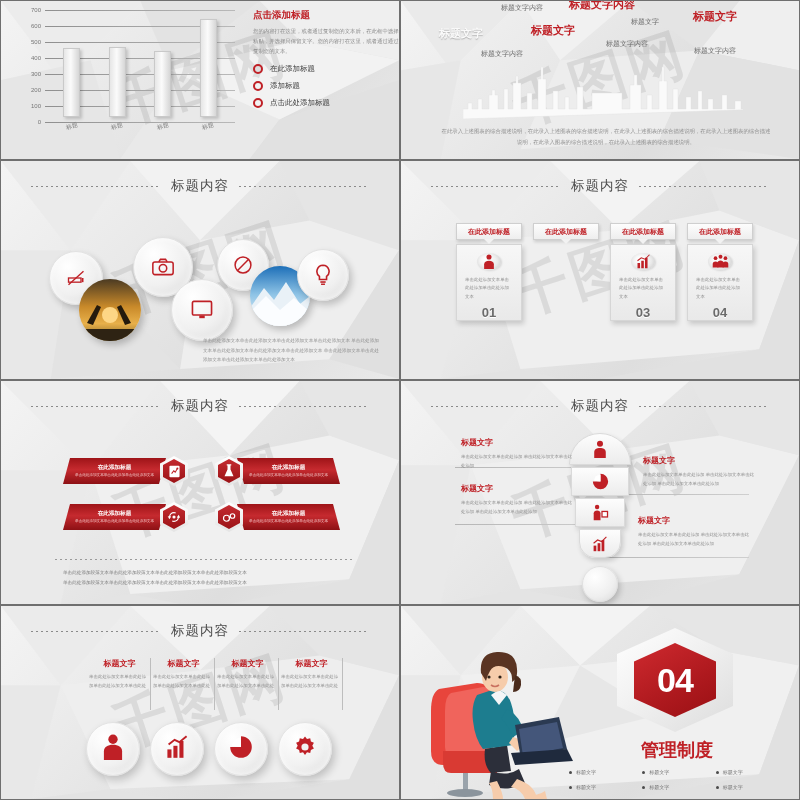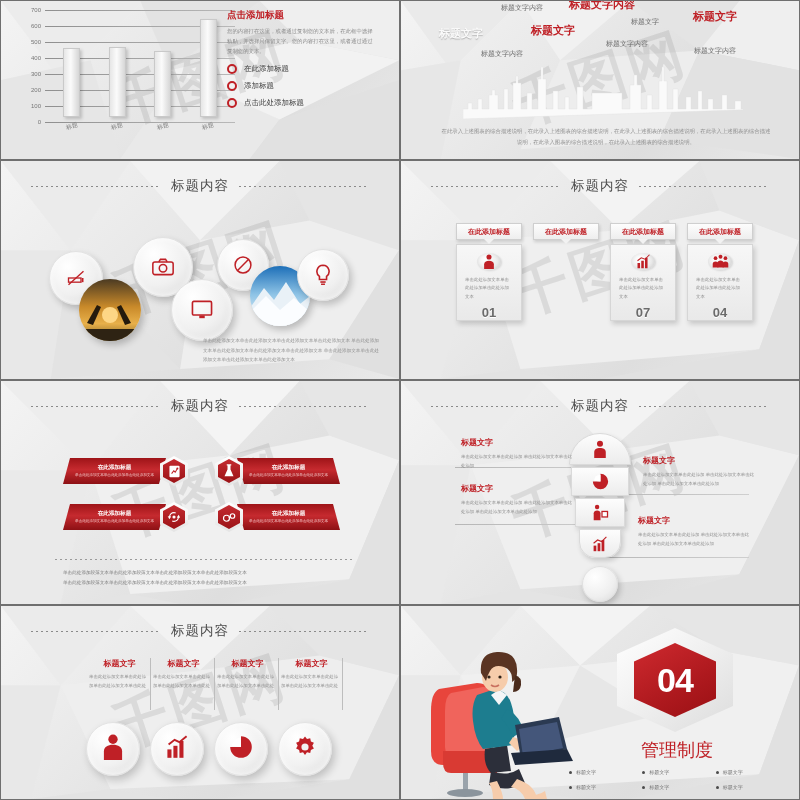--- a/index.html
+++ b/index.html
@@ -55,21 +55,21 @@
   .p1 .grid { position:absolute; left:30px; right:0; height:1px;
     background:linear-gradient(to right,#8f8f8f,#b9b9b9); }
   .p1 .bars { position:absolute; left:34px; right:4px; bottom:18px; top:6px;
     display:flex; align-items:flex-end; justify-content:space-around; }
   .p1 .bar { width:17px; background:linear-gradient(to right,#e6e6e6,#fbfbfb 45%,#d6d6d6);
     border:1px solid #c9c9c9; box-shadow:2px 2px 3px rgba(0,0,0,.18); }
   .p1 .xlabs { position:absolute; left:34px; right:4px; bottom:4px;
     display:flex; justify-content:space-around; }
   .p1 .xlabs span { font-size:6px; color:#7d7d7d; transform:rotate(-18deg); }
 
-  .p1 .right { position:absolute; left:226px; top:8px; width:150px; }
+  .p1 .right { position:absolute; left:252px; top:8px; width:150px; }
   .p1 .r-title { font-size:9.5px; font-weight:bold; color:#bf2026; margin-bottom:4px; }
   .p1 .r-body { font-size:5.4px; line-height:1.85; color:#8a8a8a; }
   .p1 .bignum { margin-top:9px; font-size:17px; font-weight:bold; color:#bf2026;
     display:flex; align-items:center; gap:3px; letter-spacing:-.5px; }
   .p1 .ppl { display:flex; gap:1px; }
   .p1 .bullets { margin-top:8px; display:flex; flex-direction:column; gap:7px; }
   .p1 .bul { display:flex; align-items:center; gap:7px; }
   .p1 .ring { width:10px; height:10px; border:2px solid #bf2026; border-radius:50%; flex:0 0 auto; }
   .p1 .bul span { font-size:7.5px; color:#3d3d3d; }
 
@@ -177,21 +177,21 @@
     background:linear-gradient(140deg,#ffffff,#ededed 55%,#dcdcdc);
     clip-path:polygon(50% 0,100% 25%,100% 75%,50% 100%,0 75%,0 25%);
     box-shadow:3px 5px 9px rgba(0,0,0,.2);
     display:flex; align-items:center; justify-content:center; }
   .p8 .hexin { width:82px; height:74px;
     background:linear-gradient(150deg,#cf2a2f,#ae191e 60%,#9a1014);
     clip-path:polygon(50% 0,100% 25%,100% 75%,50% 100%,0 75%,0 25%);
     display:flex; align-items:center; justify-content:center; }
   .p8 .hexin span { font-size:34px; font-weight:bold; color:#fff; letter-spacing:-1px; }
   .p8 .title { position:absolute; left:196px; top:132px; width:160px;
-    text-align:center; font-size:18px; font-weight:normal; color:#bf2026; }
+    text-align:center; font-size:18px; font-weight:bold; color:#bf2026; }
   .p8 .bl { position:absolute; left:168px; top:163px; width:220px;
     display:grid; grid-template-columns:1fr 1fr 1fr; row-gap:9px; }
   .p8 .bl div { display:flex; align-items:center; gap:4px; font-size:5px; color:#6f6f6f; }
   .p8 .dot { width:3px; height:3px; border-radius:50%; background:#4b4b4b; }
   .p8 .lady { position:absolute; left:28px; bottom:0; width:150px; height:170px; }
 </style>
 </head>
 <body>
 
 <div class="sheet">
@@ -430,21 +430,21 @@
           <div class="body">
             <div class="ic">
               <svg width="15" height="15" viewBox="0 0 20 20">
                 <rect x="2" y="12" width="3.4" height="7" fill="#bf2026"></rect>
                 <rect x="7" y="9" width="3.4" height="10" fill="#bf2026"></rect>
                 <rect x="12" y="5" width="3.4" height="14" fill="#bf2026"></rect>
                 <polyline points="2,9 7,5 12,7 18,1" fill="none" stroke="#bf2026" stroke-width="1.4"></polyline>
               </svg>
             </div>
             <div class="txt">单击此处添加文本单击此处添加单击此处添加文本</div>
-            <div class="num">07</div>
+            <div class="num">03</div>
           </div>
         </div>
         <div class="card" style="left: 286px;">
           <div class="tag">
             <span>在此添加标题</span>
           </div>
           <div class="body">
             <div class="ic">
               <svg width="17" height="14" viewBox="0 0 24 18">
                 <circle cx="5" cy="5" r="2.6" fill="#bf2026"></circle>

